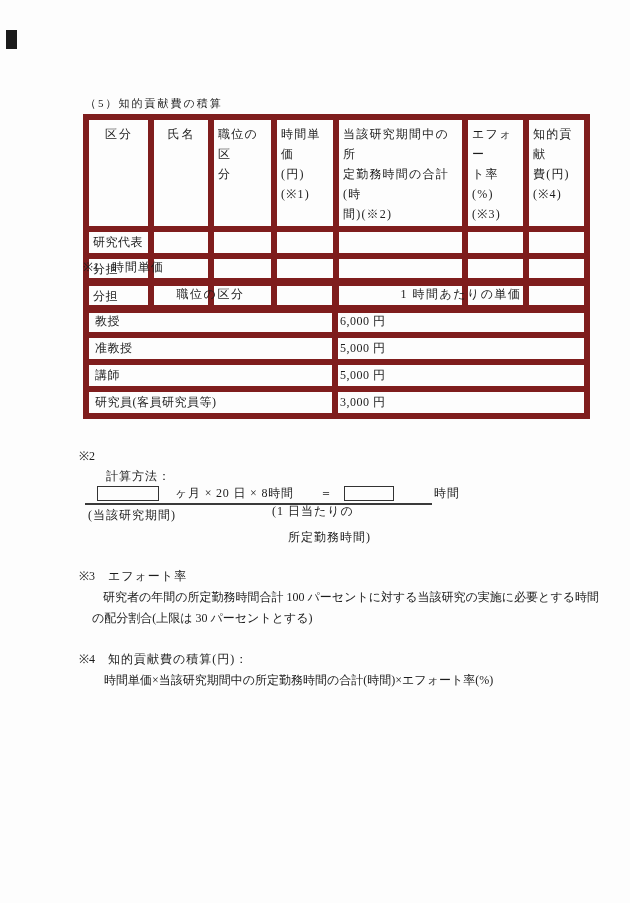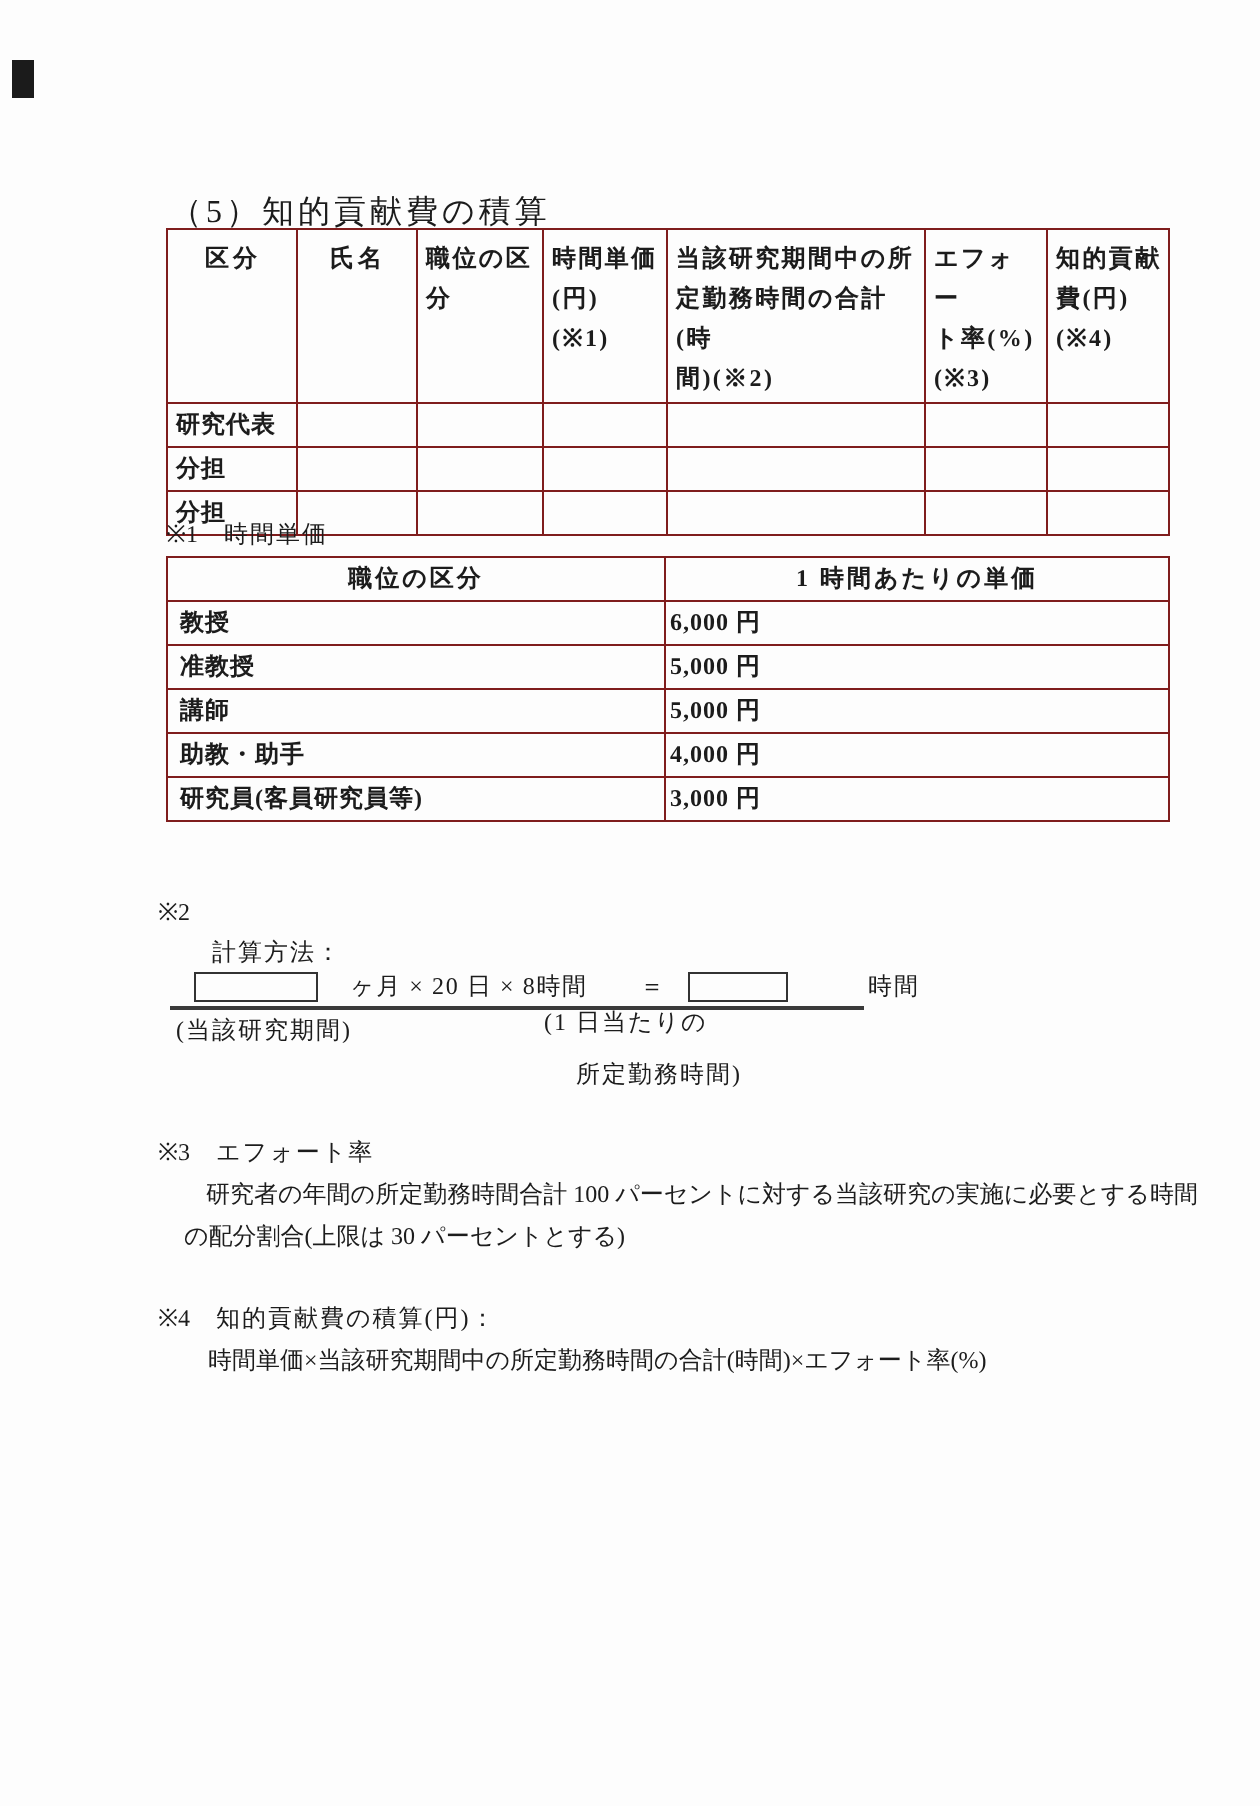--- a/index.html
+++ b/index.html
@@ -8,30 +8,30 @@
     background: #fdfdfd;
     color: #1c1c1c;
     font-family: "Liberation Serif", "DejaVu Serif", serif;
     position: relative;
     overflow: hidden;
   }
   .abs { position: absolute; }
   .txt { font-size: 12px; line-height: 14px; white-space: nowrap; }
 
   
-  .page-title { font-size: 16px; letter-spacing: 2px; }
+  .page-title { font-size: 11px; letter-spacing: 2px; }
 
   
   .note-heading { display: flex; font-size: 12px; line-height: 14px; white-space: nowrap; }
   .note-marker { display: inline-block; width: 29px; flex: 0 0 29px; }
   .note-title { letter-spacing: 1px; }
 
   
   table { border-collapse: collapse; table-layout: fixed; font-size: 12px; }
-  td, th { border: 1px solid #7f1d1d; font-weight: bold; overflow: hidden; }
+  td, th { border: 6px solid #7f1d1d; font-weight: normal; overflow: hidden; }
 
   
   .alloc-table { width: 501px; }
   .alloc-table th {
     vertical-align: top; text-align: left;
     padding: 4px 3px 2px 4px;
     white-space: pre-line;
     letter-spacing: 1.2px;
     line-height: 20px;
   }
@@ -142,24 +142,20 @@
     </tr>
     <tr class="rate-data-row">
       <td class="pos">准教授</td>
       <td class="rate">5,000 円</td>
     </tr>
     <tr class="rate-data-row">
       <td class="pos">講師</td>
       <td class="rate">5,000 円</td>
     </tr>
     <tr class="rate-data-row">
-      <td class="pos">助教・助手</td>
-      <td class="rate">4,000 円</td>
-    </tr>
-    <tr class="rate-data-row">
       <td class="pos">研究員(客員研究員等)</td>
       <td class="rate">3,000 円</td>
     </tr>
   </tbody>
     </table>
 
   <div class="abs note-heading" style="left:79px; top:449px;">
     <span class="note-marker">※2</span>
   </div>
   <div class="abs txt" style="left:106px; top:469px; letter-spacing:1px;">計算方法：</div>

